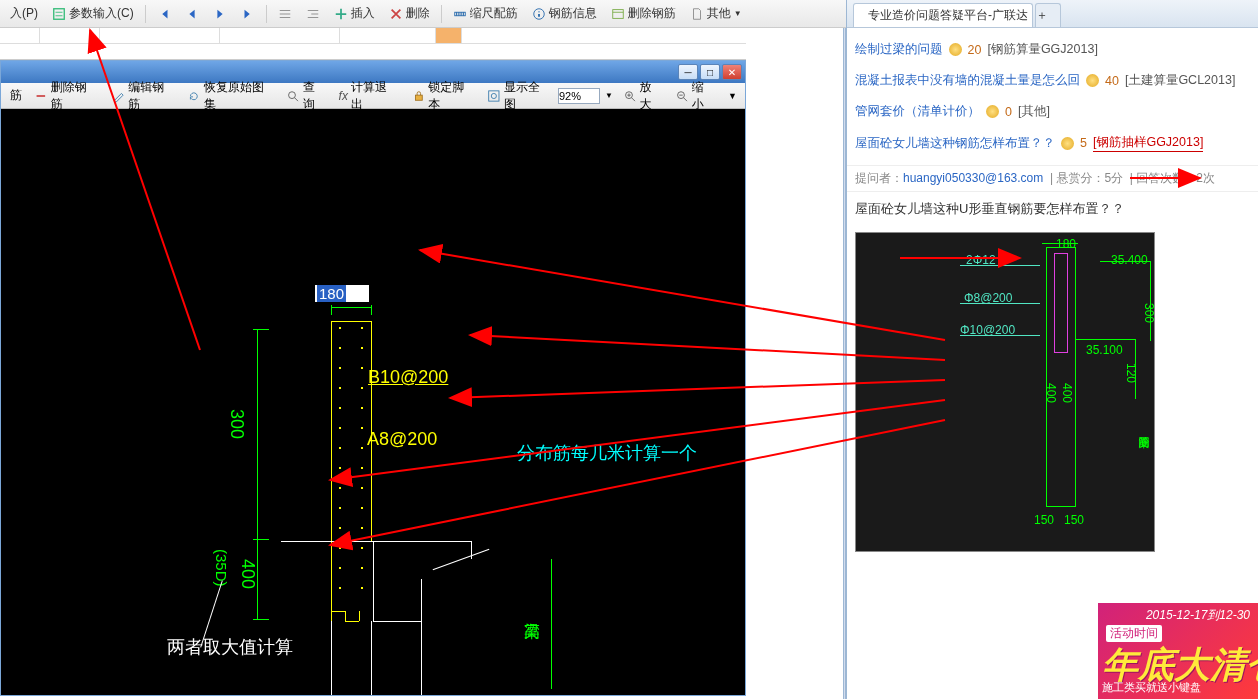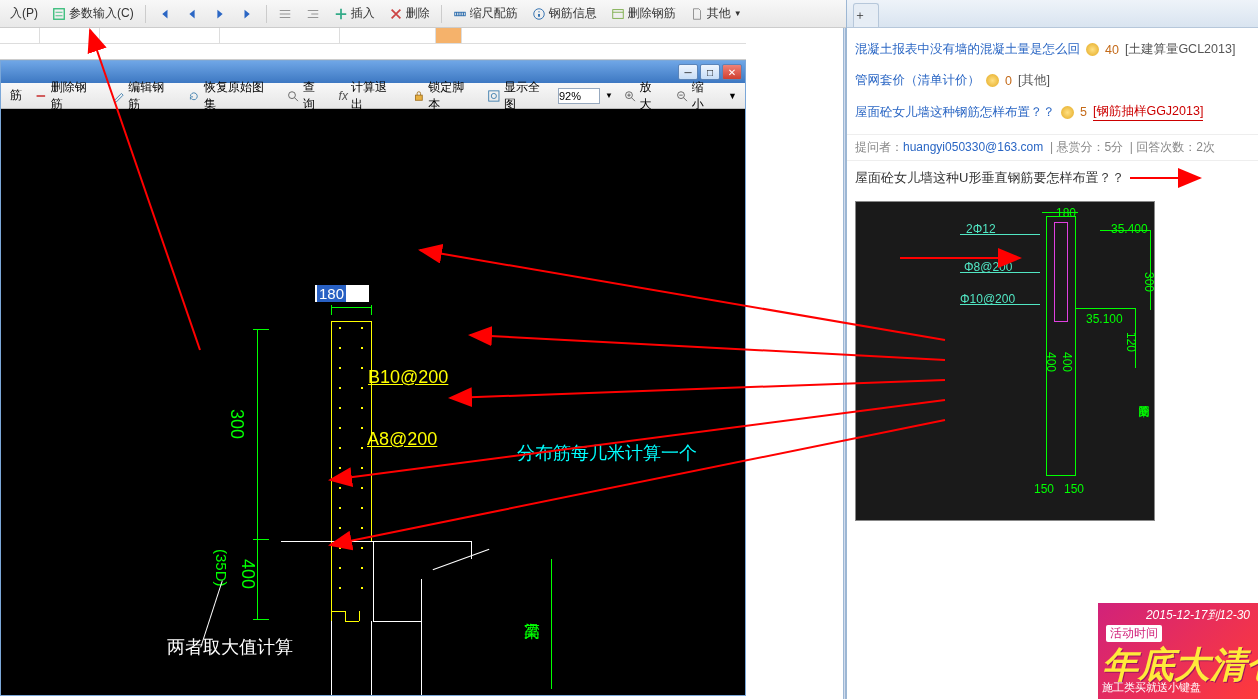--- a/index.html
+++ b/index.html
@@ -287,21 +287,21 @@
     <div class="yellow-line" style="left:358px; top:502px; width:1px; height:10px;"></div>
 
     <div style="position:absolute; left:336px; top:218px; width:28px; height:280px;">
       <div style="position:absolute;left:0;top:0;width:100%;height:100%;">
         <div style="position:absolute;left:2px;width:2px;background:repeating-linear-gradient(#ff0 0 2px, transparent 2px 20px);top:0;bottom:0;"></div>
         <div style="position:absolute;right:2px;width:2px;background:repeating-linear-gradient(#ff0 0 2px, transparent 2px 20px);top:0;bottom:0;"></div>
       </div>
     </div>
 
     <div class="txt yellow" style="left:367px; top:258px; text-decoration:underline;">B10@200</div>
-    <div class="txt yellow" style="left:366px; top:320px; text-decoration:underline;text-align:right;">A8@200</div>
+    <div class="txt yellow" style="left:366px; top:320px; text-align:right;">A8@200</div>
 
     <div class="txt" style="left:496px; top:264px;"><span class="cyan">栏板长度：</span><span class="green">4000</span></div>
     <div class="txt" style="left:516px; top:298px;"><span class="cyan">分布筋搭接长度：</span><span class="green">45 D</span></div>
     <div class="txt cyan" style="left:516px; top:332px;">分布筋每几米计算一个</div>
     <div class="txt" style="left:516px; top:366px;"><span class="cyan">保护层厚度：</span><span class="green">15</span></div>
 
     <div class="white-line" style="left:280px; top:432px; width:190px; height:1px;"></div>
     <div class="white-line" style="left:372px; top:432px; width:1px; height:80px;"></div>
     <div class="white-line" style="left:470px; top:432px; width:1px; height:18px;"></div>
     <div class="white-line" style="left:430px; top:450px; width:60px; height:1px; transform:rotate(-20deg);"></div>
@@ -313,24 +313,37 @@
 
     <div class="dim-line" style="left:550px; top:450px; width:1px; height:130px;"></div>
     <div class="txt green v-txt" style="left:520px; top:500px; font-size:16px">梁高</div>
 
     <div class="txt white" style="left:166px; top:526px;">两者取大值计算</div>
   </div>
 </div>
 
 <div class="browser">
   <div class="browser-tabs">
+    <div class="browser-tab">
+      <svg width="12" height="12">
+          <rect x="1" y="1" width="10" height="10" fill="none" stroke="#6a8"></rect>
+        </svg>
+      <span>专业造价问题答疑平台-广联达</span>
+      <span class="tabx">✕</span>
+    </div>
     <div class="browser-tab plus">＋</div>
   </div>
 
   <div class="qa-list">
+    <div class="qa-item">
+      <span class="qa-title">绘制过梁的问题</span>
+      <span class="coin"></span>
+      <span class="qa-pts">20</span>
+      <span class="qa-cat">[钢筋算量GGJ2013]</span>
+    </div>
     <div class="qa-item">
       <span class="qa-title">混凝土报表中没有墙的混凝土量是怎么回</span>
       <span class="coin"></span>
       <span class="qa-pts">40</span>
       <span class="qa-cat">[土建算量GCL2013]</span>
     </div>
     <div class="qa-item">
       <span class="qa-title">管网套价（清单计价）</span>
       <span class="coin"></span>
       <span class="qa-pts">0</span>

